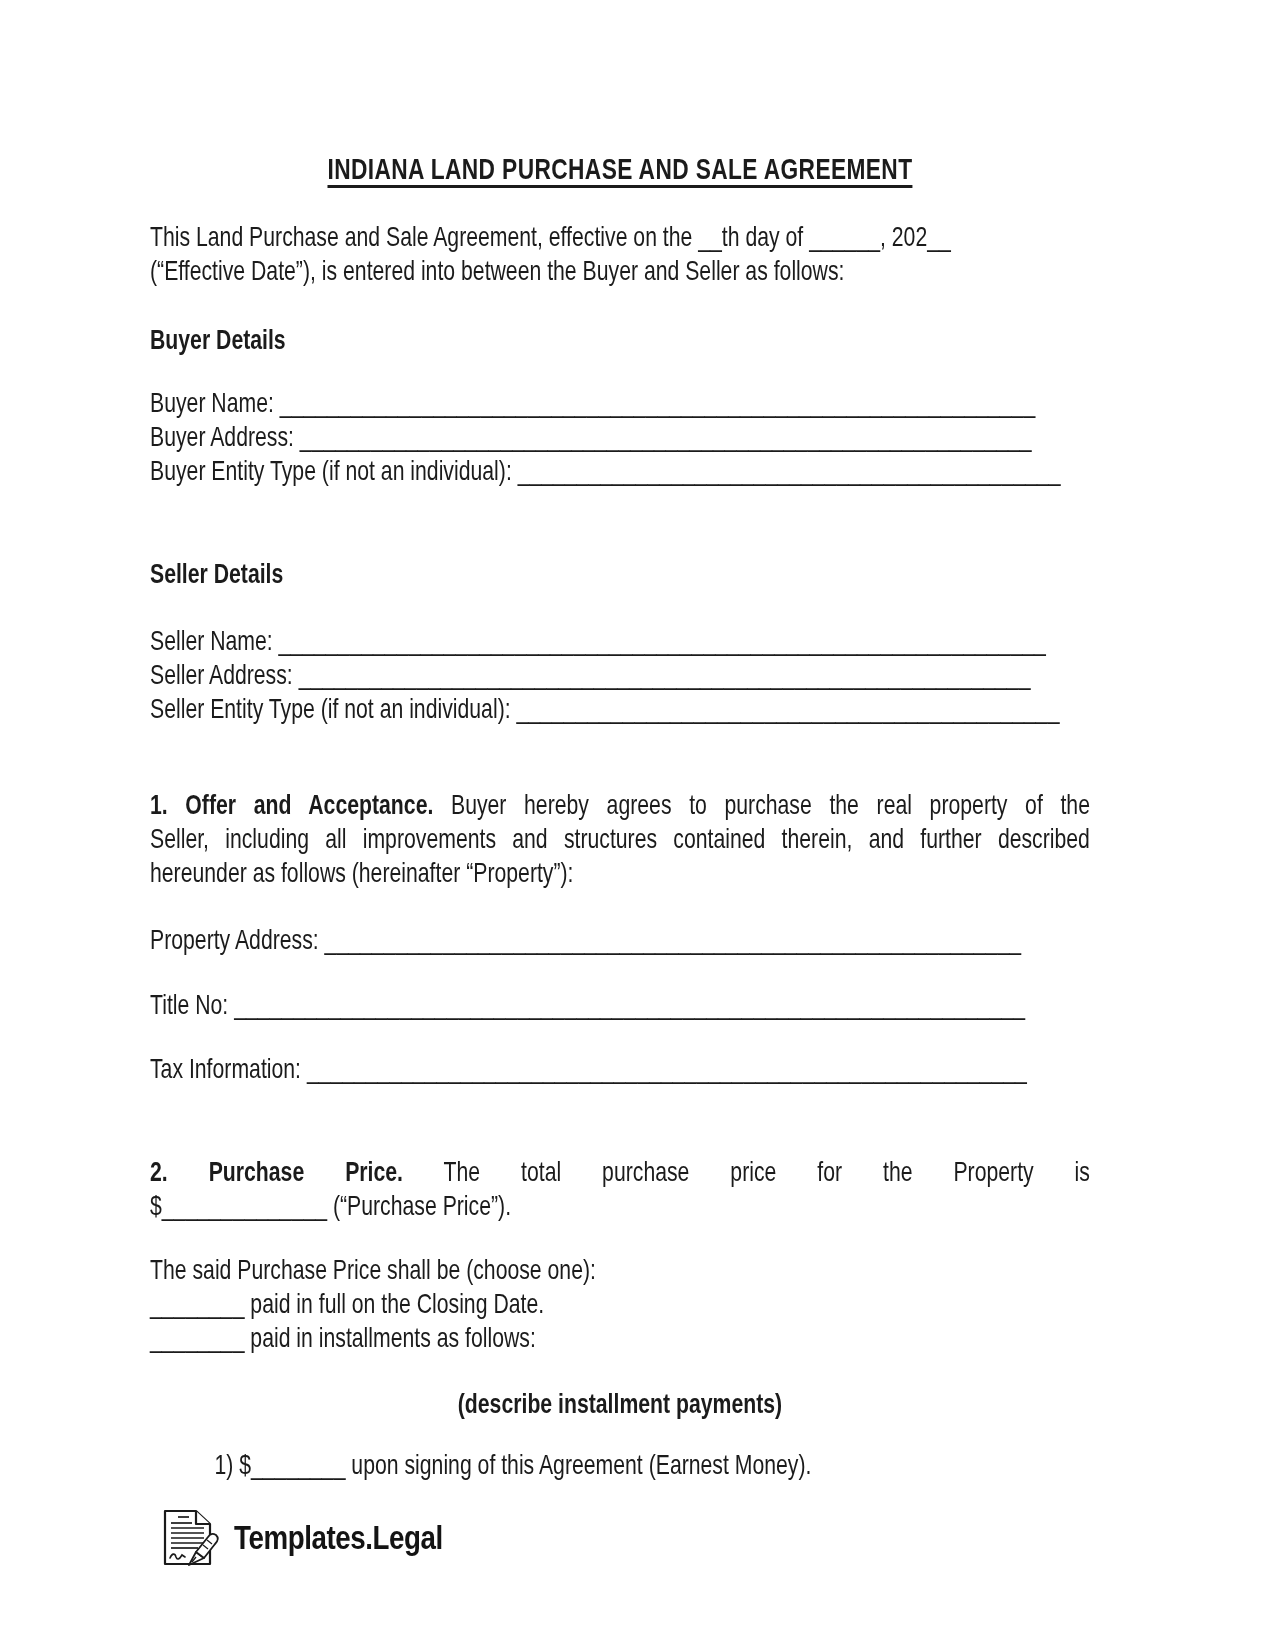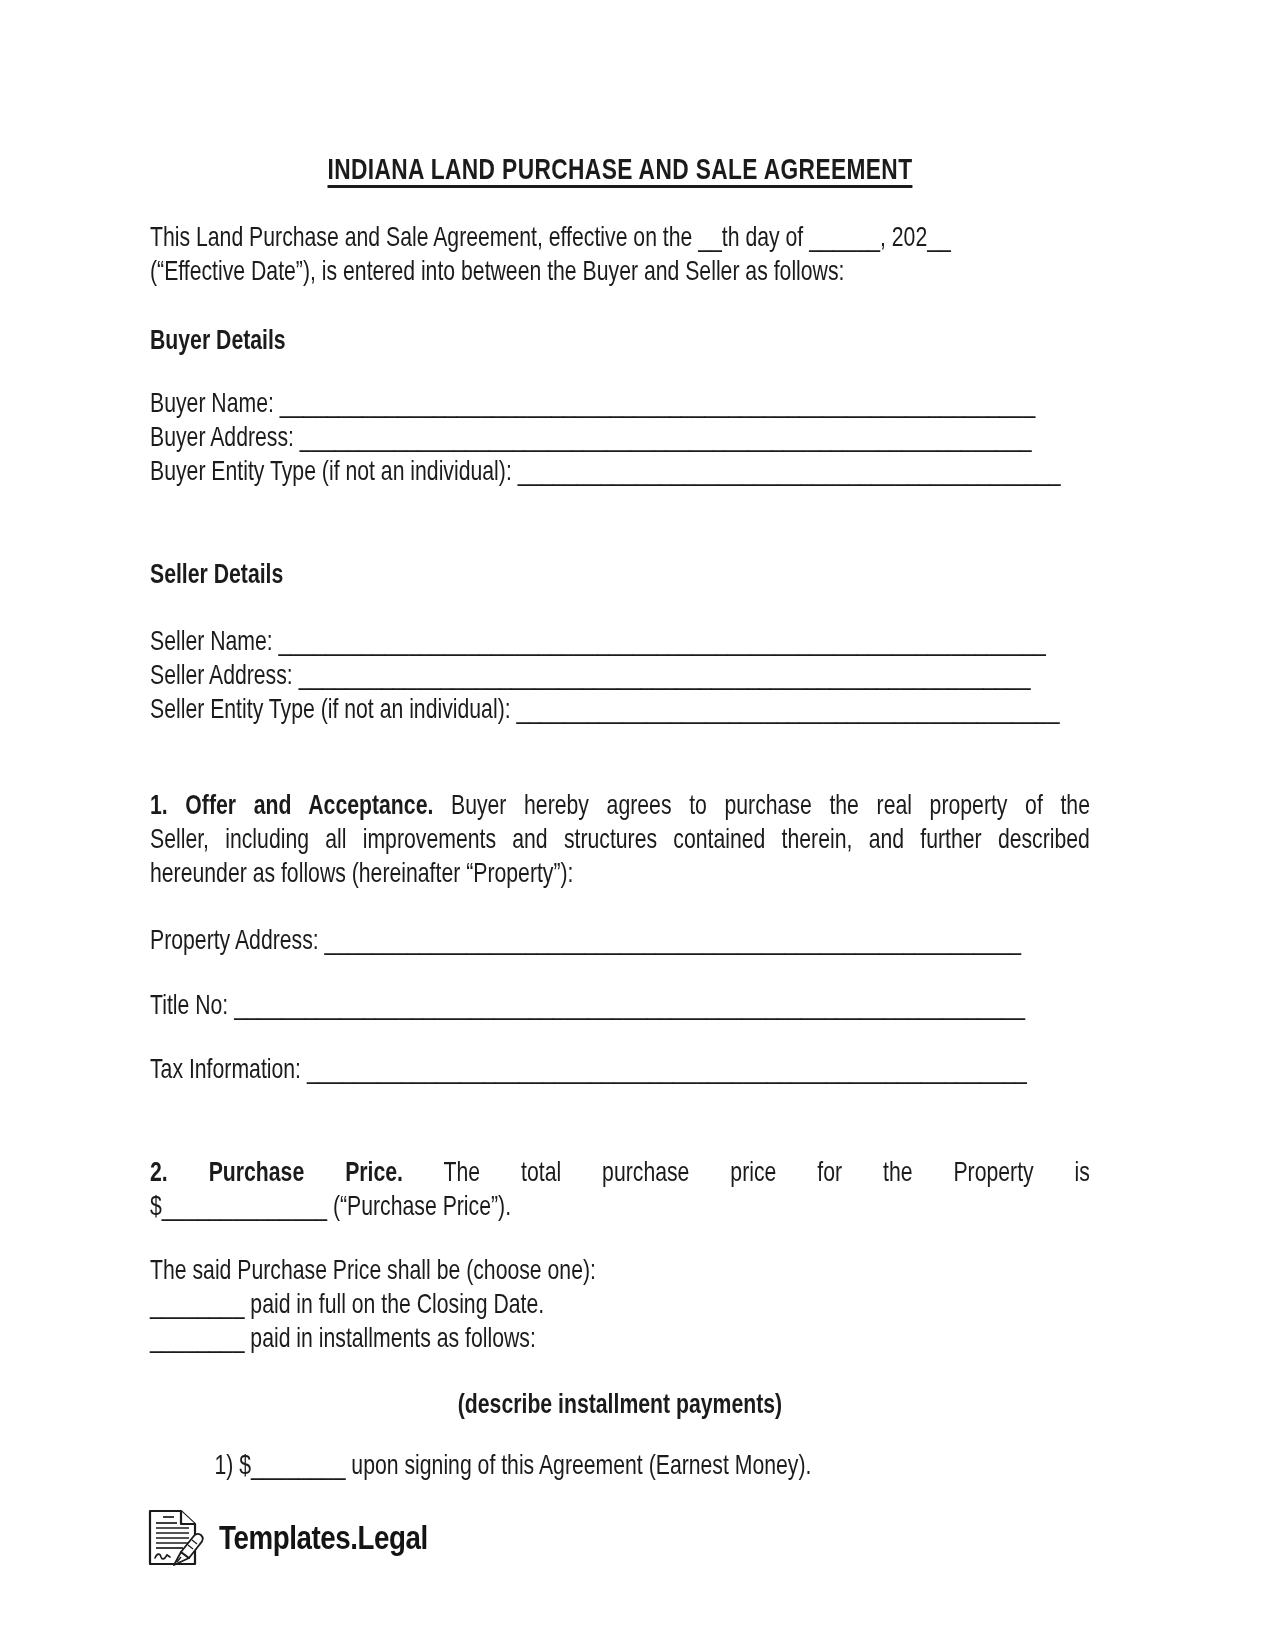--- a/index.html
+++ b/index.html
@@ -40,21 +40,21 @@
   .seller-fields  { margin-top:33px; }
   .sec1           { margin-top:62px; }
   .f-property     { margin-top:33px; }
   .f-titleno      { margin-top:31px; }
   .f-tax          { margin-top:30px; }
   .sec2           { margin-top:69px; }
   .choose         { margin-top:30px; }
   .describe       { margin-top:32px; text-align:center; font-weight:bold; }
   .inst1          { margin-top:27px; padding-left:85px; }
   .footer {
-    position:absolute; left:143px; top:1508px;
+    position:absolute; left:158px; top:1508px;
     display:flex; align-items:center; gap:12px;
   }
   .brand {
     font-size:33px; font-weight:bold; color:#141414;
     letter-spacing:-0.5px;
     transform:scaleX(0.84); transform-origin:0 50%;
     white-space:nowrap;
   }
   .logo-svg { display:block; }
 </style>

